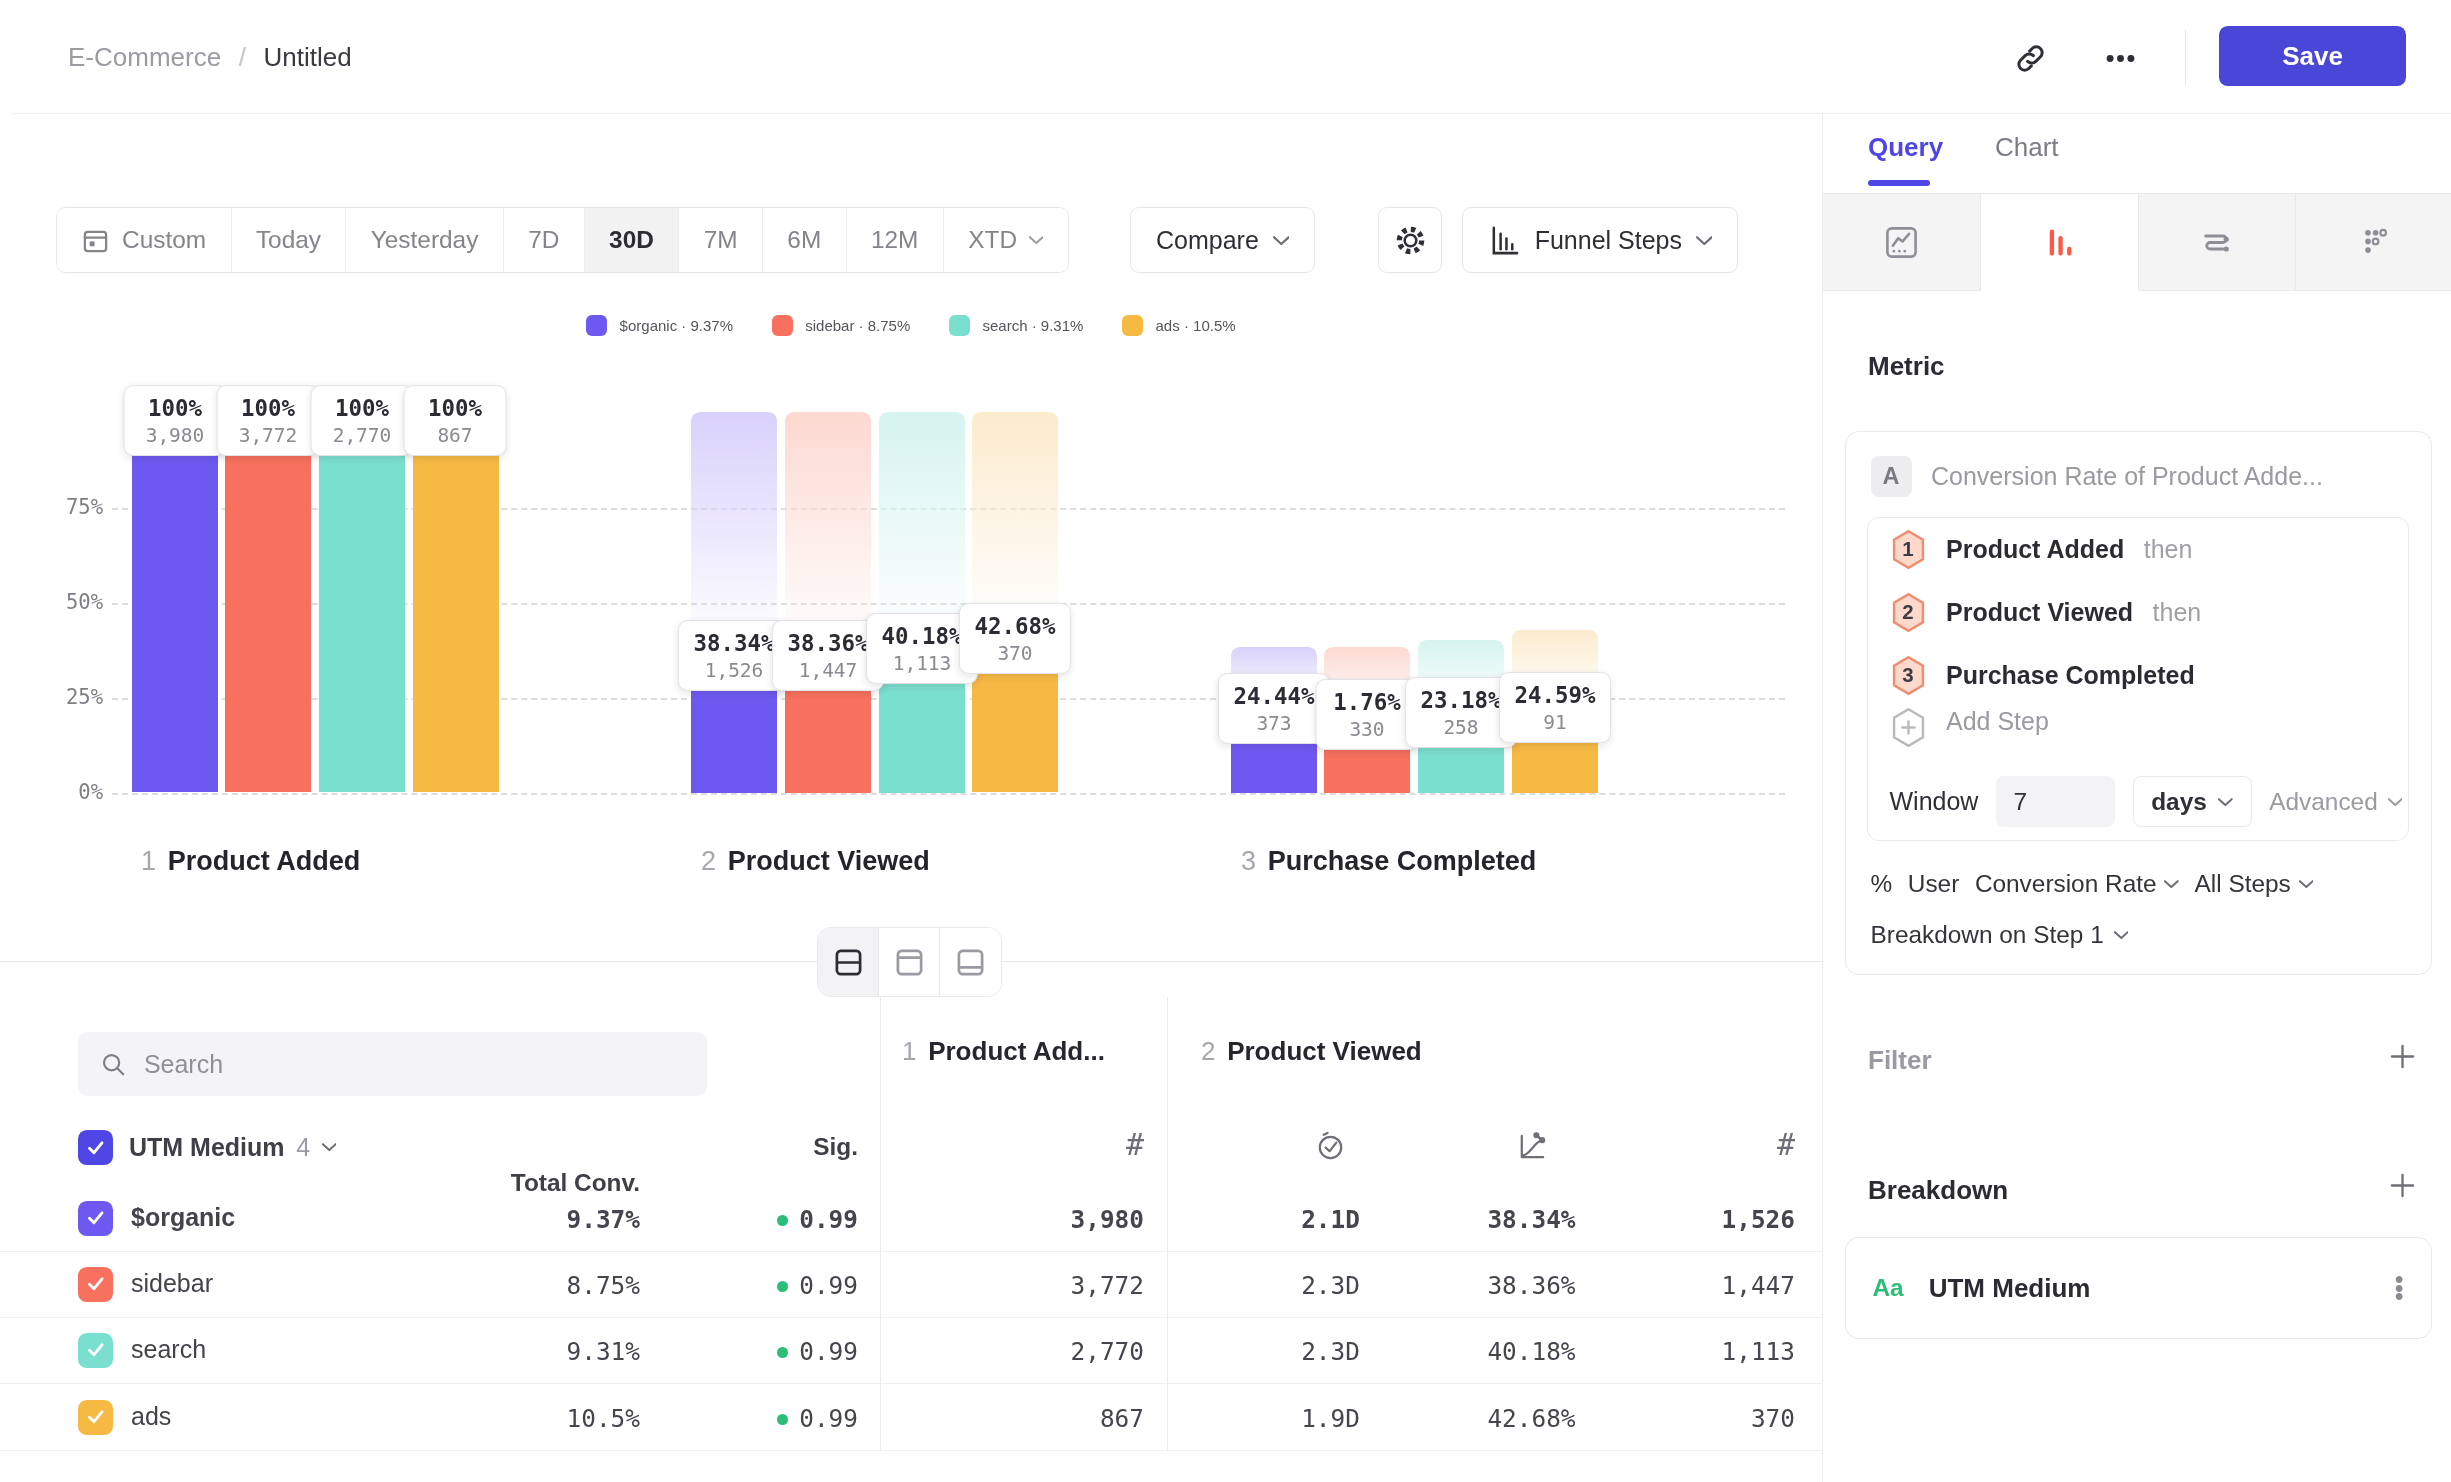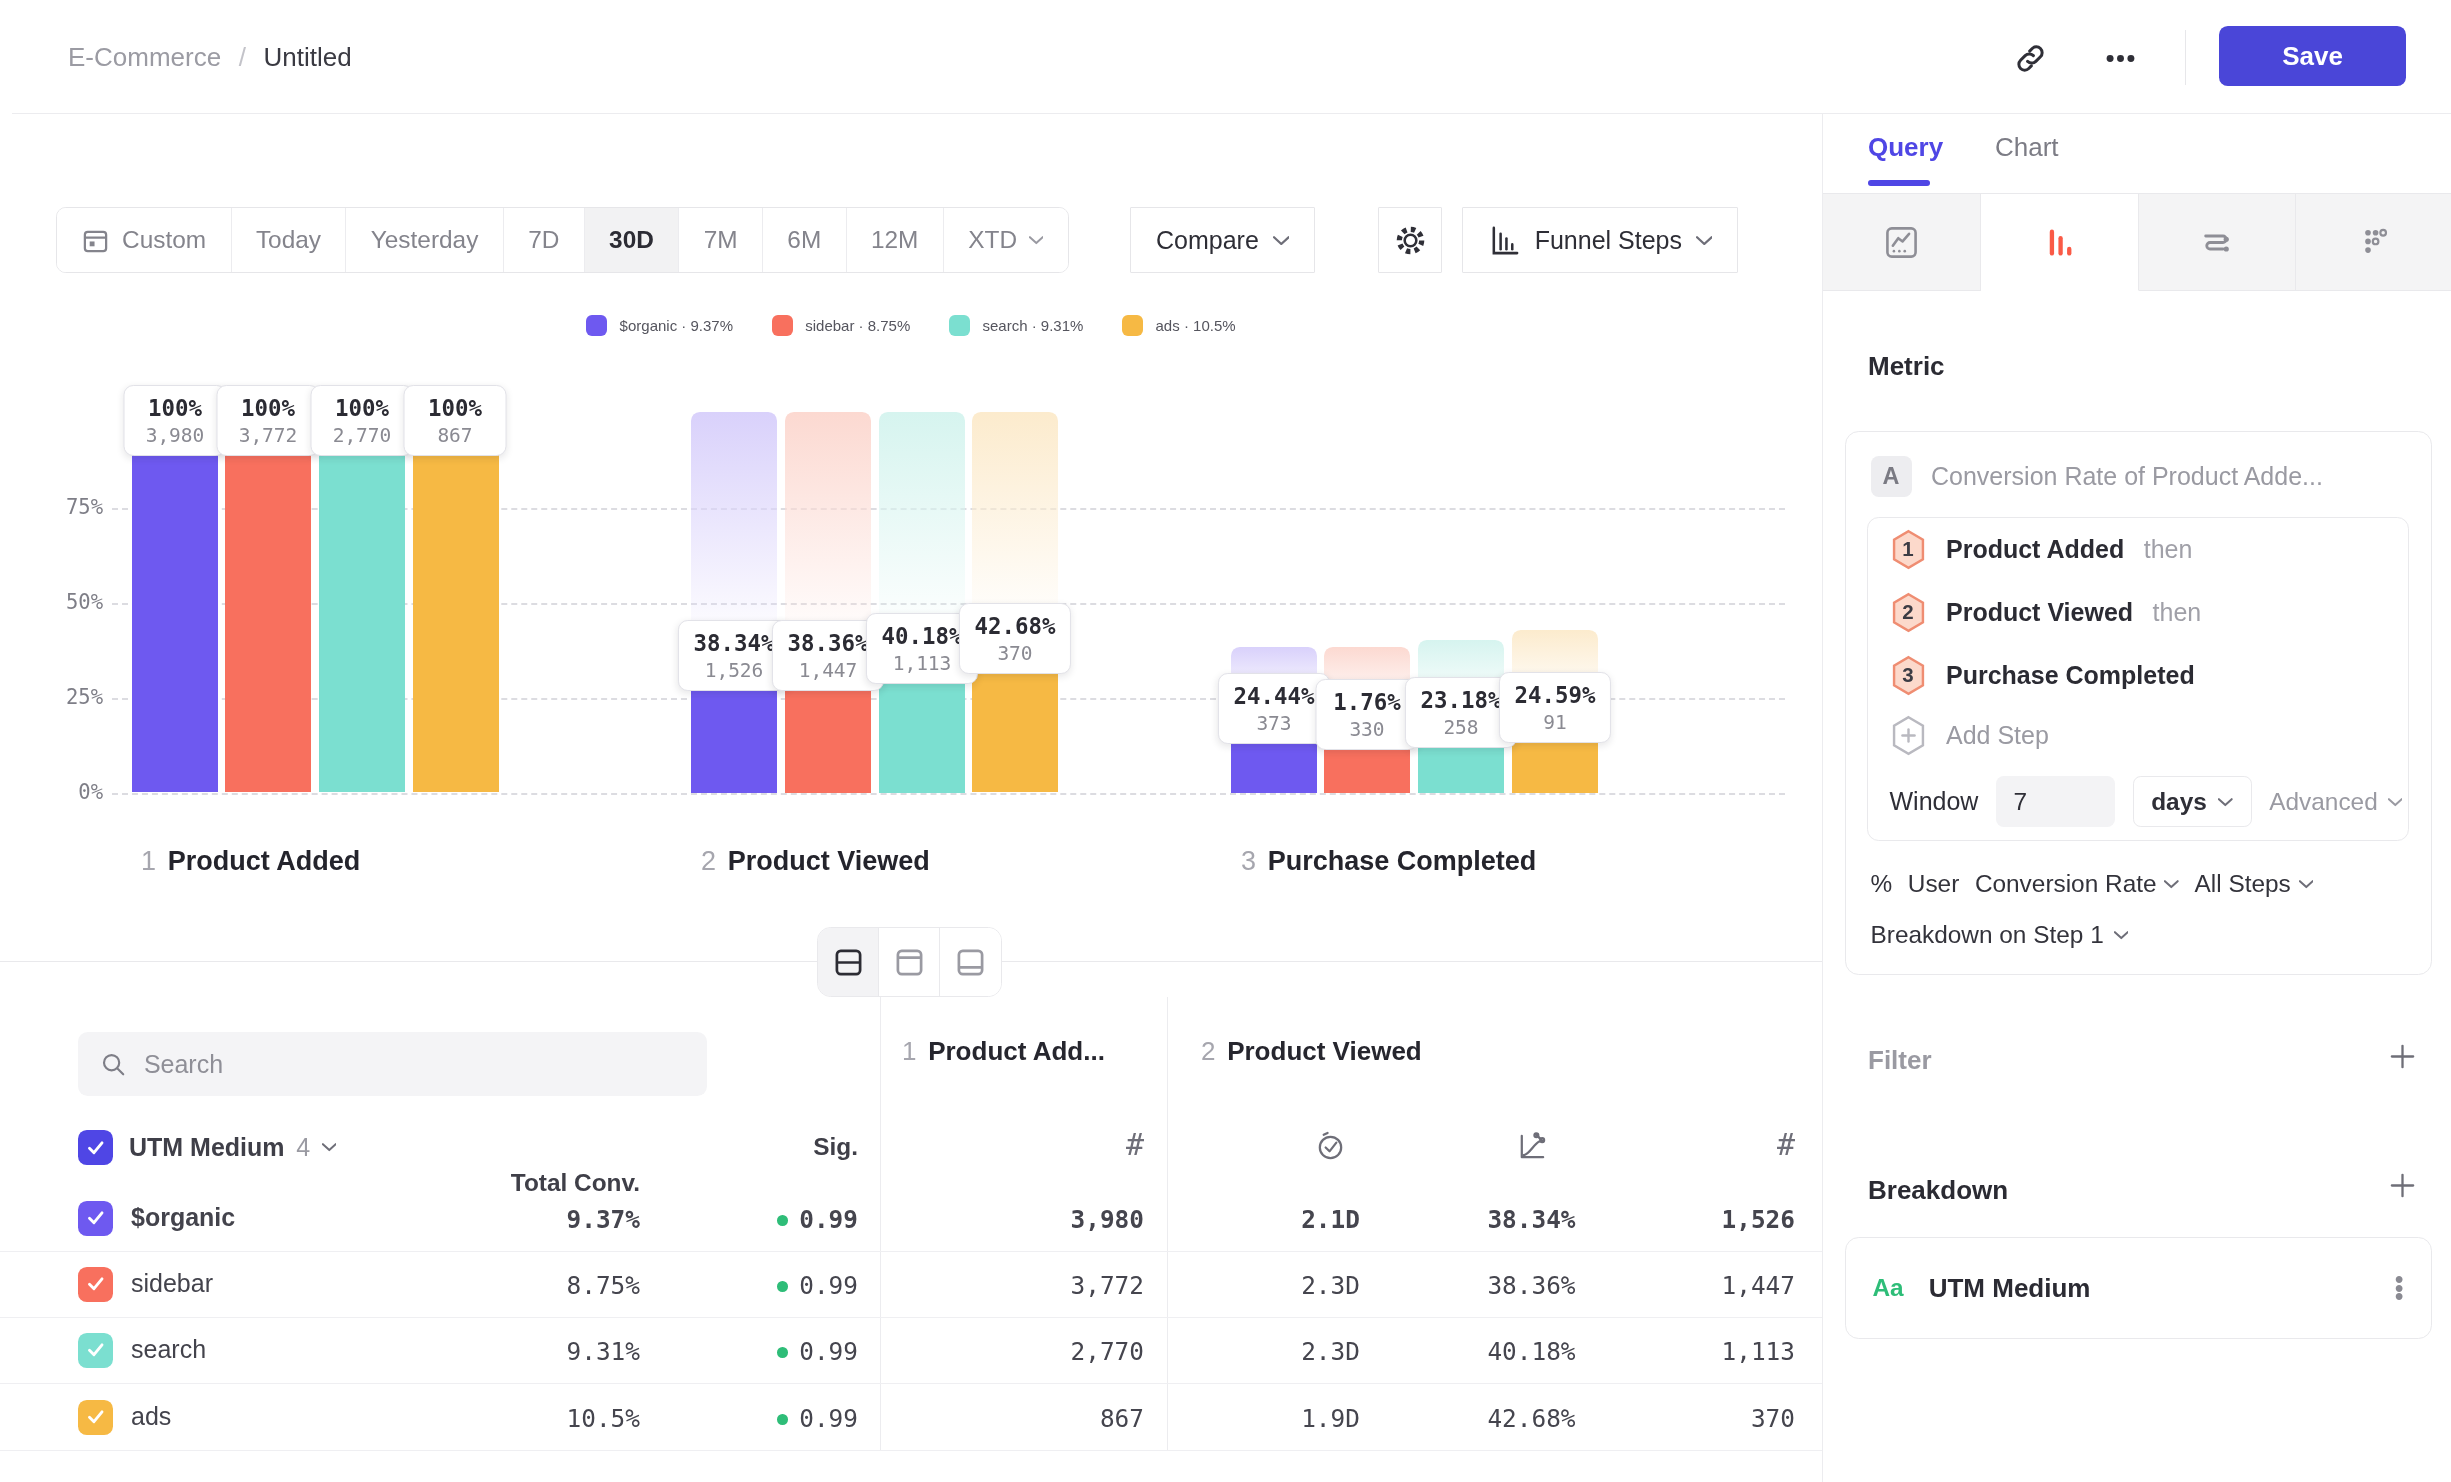--- a/index.html
+++ b/index.html
@@ -29,21 +29,21 @@
   .left-pane{position:absolute;left:0;top:114px;width:1822px;height:1368px;background:#fff;}
 
   
   .seg{position:absolute;left:56px;top:93px;height:66px;display:flex;align-items:stretch;
     border:1px solid #e6e6e9;border-radius:9.8px;background:#fff;overflow:hidden;}
   .seg-item{display:flex;align-items:center;gap:11.7px;padding:0 24.4px;font-size:24.4px;color:#84848c;
     border-right:1px solid #ececef;cursor:pointer;white-space:nowrap;background:#fff;}
   .seg-item:last-child{border-right:none;}
   .seg-item.active{background:#f2f2f3;color:#2c2c34;font-weight:600;}
   .tool-btn{position:absolute;top:93px;height:66px;display:flex;align-items:center;gap:13.7px;
-    border:1px solid #e6e6e9;border-radius:1px;background:#fff;padding:0 25px;font-size:25px;color:#2e2e36;cursor:pointer;}
+    border:1px solid #e6e6e9;border-radius:9px;background:#fff;padding:0 25px;font-size:25px;color:#2e2e36;cursor:pointer;}
   .chev{color:#6e6e78;}
 
   
   .legend{position:absolute;left:0;top:201px;width:1822px;display:flex;justify-content:center;gap:39px;}
   .lg-item{display:flex;align-items:center;gap:12.7px;font-size:15px;color:#55555e;cursor:pointer;}
   .lg-chip{width:20.5px;height:20.5px;border-radius:5.9px;}
 
   
   .gridline{position:absolute;height:0;border-top:2px dashed #dcdce1;z-index:0;}
   .ytick{position:absolute;width:64px;text-align:right;font-size:20.5px;color:#7e7e87;z-index:0;}
@@ -102,21 +102,21 @@
   .a-badge{width:41px;height:41px;border-radius:7.8px;background:#ededf0;color:#7a7a83;font-size:23.4px;font-weight:600;
     display:flex;align-items:center;justify-content:center;}
   .a-title{font-size:25px;color:#9a9aa2;white-space:nowrap;overflow:hidden;}
   .inner-card{margin:0 21.5px;border:1px solid var(--line);border-radius:11.7px;}
   .step-row{display:flex;align-items:center;gap:19.5px;height:63px;padding:0 21.5px;cursor:pointer;}
   .step-row .nm{font-size:25px;font-weight:600;color:#2b2b33;}
   .step-row .then{font-size:25px;color:#a0a0a8;}
   .hex{position:relative;width:37px;height:41px;flex:0 0 37px;}
   .hex span{position:absolute;inset:0;display:flex;align-items:center;justify-content:center;
     font-size:20.5px;font-weight:600;color:#3c3c44;}
-  .addstep{display:flex;align-items:center;gap:19.5px;height:57px;padding:0 21.5px;color:#9a9aa2;font-size:25px;cursor:pointer;}
+  .addstep{display:flex;align-items:flex-start;gap:19.5px;height:57px;padding:0 21.5px;color:#9a9aa2;font-size:25px;cursor:pointer;}
   .window-row{display:flex;align-items:center;gap:17.6px;height:76px;padding:0 21.5px;}
   .window-row .wl{font-size:25px;color:#2f2f37;}
   .win-input{width:119px;height:51px;border:none;border-radius:7.8px;background:#f3f3f5;font-size:24.4px;
     padding:0 17.6px;color:#2f2f37;font-family:inherit;outline:none;}
   .unit-sel{height:51px;border:1px solid var(--line);border-radius:7.8px;background:#fff;display:flex;
     align-items:center;gap:11.7px;padding:0 17.6px;font-size:24.4px;font-weight:600;color:#2f2f37;cursor:pointer;}
   .adv{margin-left:auto;display:flex;align-items:center;gap:9.8px;color:#9a9aa2;font-size:24.4px;cursor:pointer;}
   .measure-row{display:flex;align-items:center;gap:15.6px;padding:29px 25px 0 25px;font-size:24.4px;color:#33333b;flex-wrap:nowrap;}
   .measure-row .tok{display:flex;align-items:center;gap:7.8px;cursor:pointer;white-space:nowrap;}
   .bds-row{display:flex;align-items:center;gap:9.8px;padding:23.4px 25px 0 25px;font-size:24.4px;color:#33333b;cursor:pointer;}

